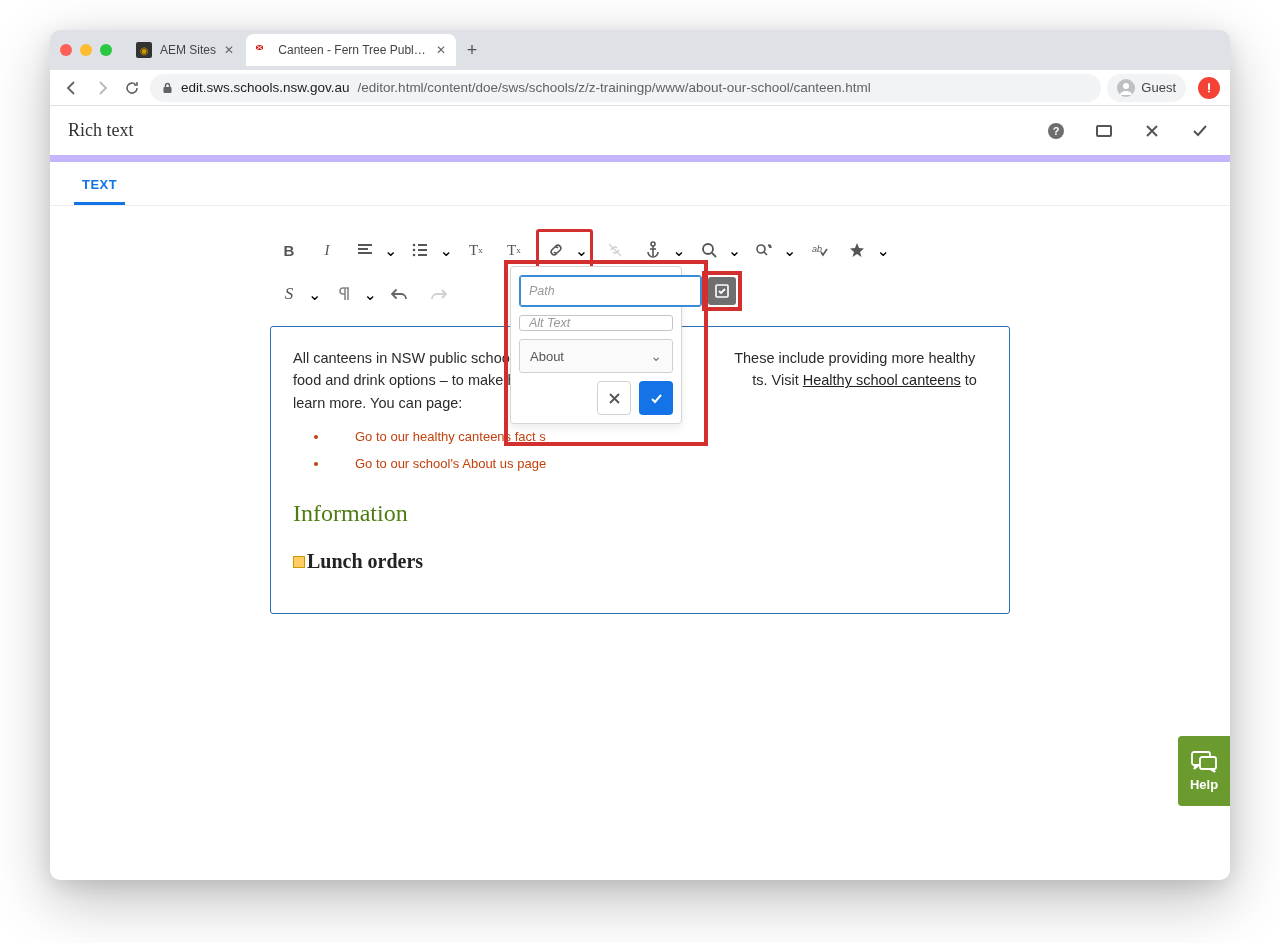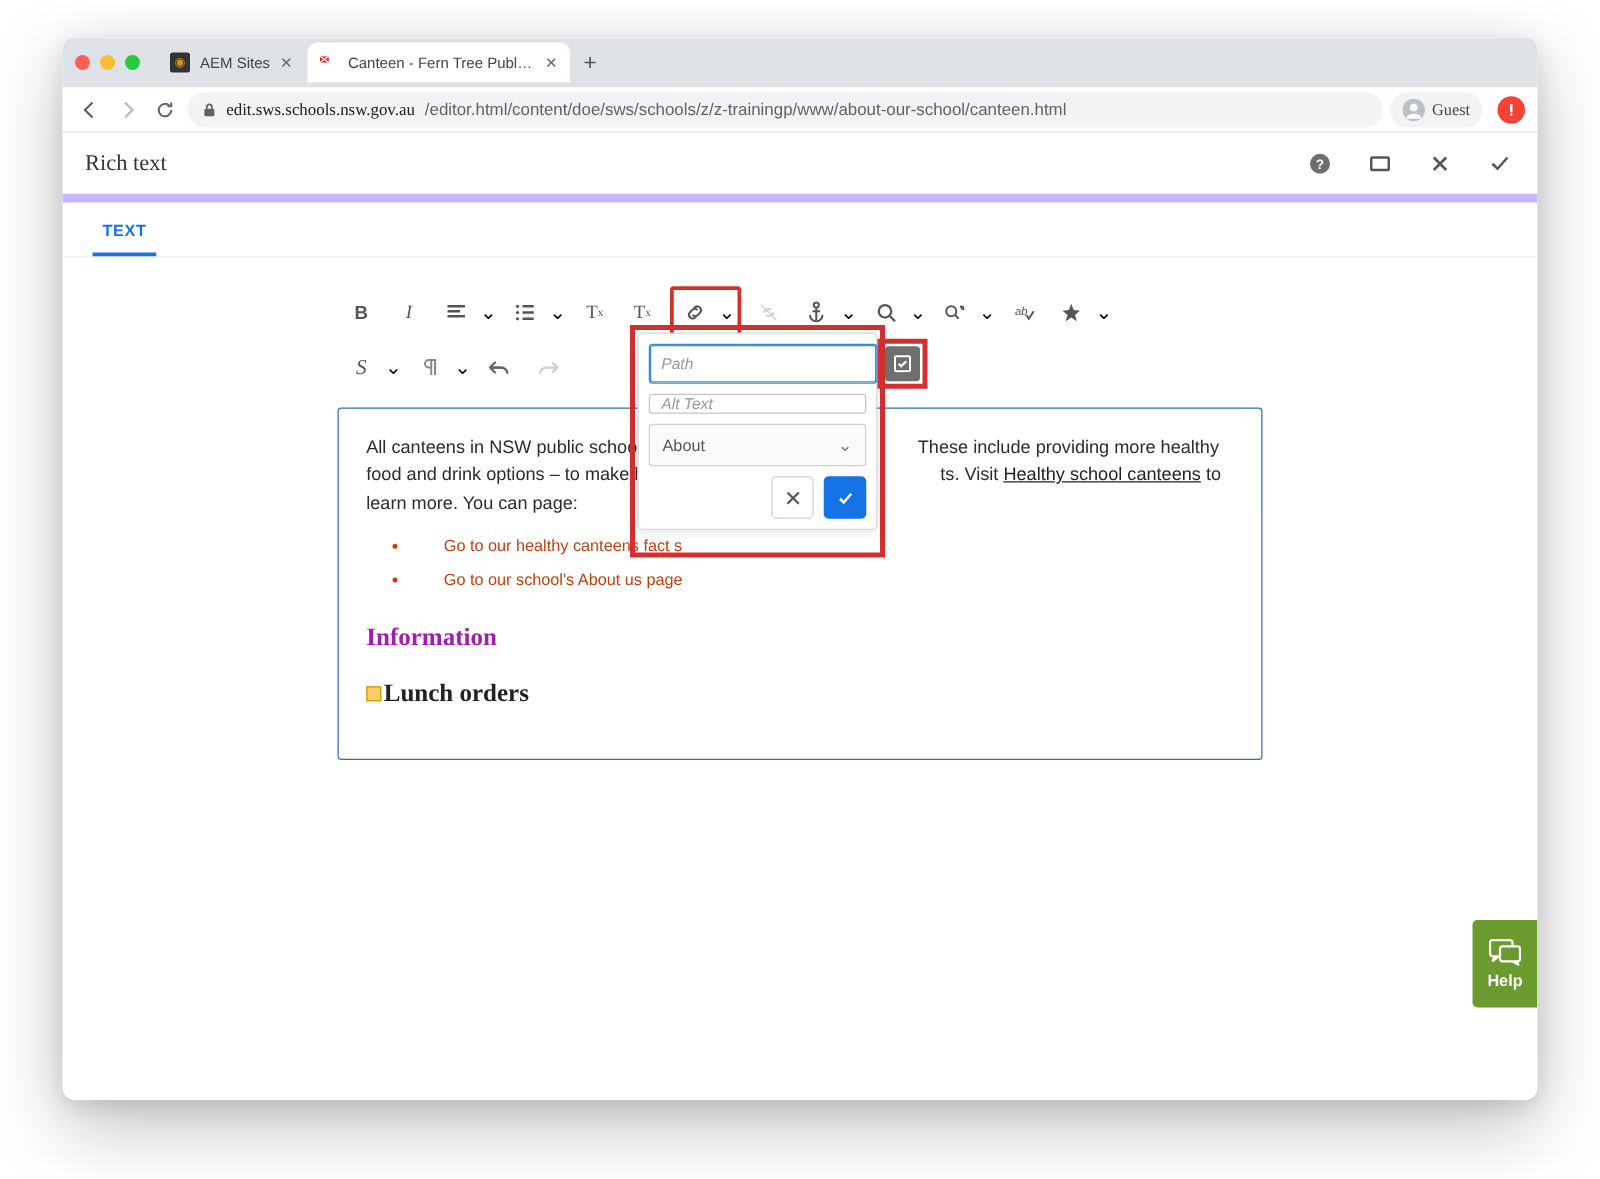--- a/index.html
+++ b/index.html
@@ -17,22 +17,22 @@
   .tab .favicon { width:16px; height:16px; border-radius:2px; display:flex; align-items:center; justify-content:center; font-size:10px; }
   .fav-aem { background:#333; color:#c90; }
   .fav-nsw { background:#fff; }
   .tab .close-x { color:#666; font-size:12px; margin-left:auto; }
   .newtab { width:28px; height:28px; display:flex; align-items:center; justify-content:center; color:#555; font-size:18px; cursor:pointer; }
 
   .chrome-url { height: 36px; background:#fff; border-bottom:1px solid #e0e0e0; display:flex; align-items:center; padding: 0 10px; gap:6px; }
   .nav-ico { width:24px; height:24px; display:flex; align-items:center; justify-content:center; color:#5f6368; cursor:pointer; }
   .urlbar { flex:1; height:28px; background:#f1f3f4; border-radius:14px; display:flex; align-items:center; padding:0 12px; font-size:13.5px; color:#5f6368; gap:8px; overflow:hidden; white-space:nowrap; }
   .urlbar .lock { font-size:11px; }
-  .urlbar .host { color:#202124;font-family:Liberation Serif, serif; }
-  .guest-chip { display:flex; align-items:center; gap:6px; font-size:13px; color:#444; background:#f1f3f4; border-radius:14px; height:28px; padding:0 10px;font-family:Liberation Serif, serif; }
+  .urlbar .host { color:#202124; }
+  .guest-chip { display:flex; align-items:center; gap:6px; font-size:13px; color:#444; background:#f1f3f4; border-radius:14px; height:28px; padding:0 10px; }
   .ext-badge { width:22px; height:22px; border-radius:50%; background:#f44336; color:#fff; display:flex; align-items:center; justify-content:center; font-size:11px; margin-left:6px; }
 
   
   .aem-header { height: 56px; border-bottom:7px solid #c4b5fd; display:flex; align-items:center; padding: 0 18px; }
   .aem-title { font-size:18px; color:#333; font-weight:400; font-family: Georgia, serif; }
   .aem-actions { margin-left:auto; display:flex; gap:24px; align-items:center; color:#555; }
   .aem-actions .ico { width:24px; height:24px; display:flex; align-items:center; justify-content:center; cursor:pointer; }
 
   
   .aem-tabrow { height:44px; border-bottom:1px solid #eee; display:flex; align-items:flex-end; padding: 0 24px; }
@@ -45,42 +45,42 @@
   
   .rte-toolbar { display:flex; flex-wrap:wrap; gap: 2px 8px; padding: 0 4px 4px; align-items:center; }
   .tbtn { min-width:30px; height:36px; display:flex; align-items:center; justify-content:center; color:#555; cursor:pointer; position:relative; font-size:15px; }
   .tbtn.disabled { color:#c1c1c1; cursor:default; }
   .tgroup { display:flex; align-items:center; gap:4px; }
   .highlight-red { outline: 3px solid #d32f2f; outline-offset: -2px; border-radius:2px; }
 
   .rte-row2 { display:flex; gap:8px; align-items:center; padding: 2px 4px 8px; }
 
   
-  .link-pop { position:absolute; left: 240px; top: 36px; width: 192px; background:#fff; border:1px solid #d5d5d5; border-radius:4px; padding:8px; display:flex; flex-direction:column; gap:8px; box-shadow: 0 4px 8px rgba(0,0,0,.08); }
+  .link-pop { position:absolute; left: 240px; top: 36px; width: 172px; background:#fff; border:1px solid #d5d5d5; border-radius:4px; padding:8px; display:flex; flex-direction:column; gap:8px; box-shadow: 0 4px 8px rgba(0,0,0,.08); }
   .link-pop-outer { position:absolute; left:234px; top:30px; width:204px; height:186px; border:4px solid #d32f2f; }
   .pop-row { display:flex; gap:6px; align-items:center; }
   .pop-input { flex:1; height:32px; border:1px solid #c5c5c5; border-radius:3px; padding:0 9px; font-size:12.5px; color:#333; font-style:italic; }
   .pop-input::placeholder { color:#999; font-style:italic; }
   .pop-input.focus { border-color:#3b8bd6; box-shadow: inset 0 0 0 1px #3b8bd6; }
   .open-dialog { width:28px; height:28px; border-radius:3px; background:#6f6f6f; color:#fff; display:flex; align-items:center; justify-content:center; font-size:14px; }
   .open-dialog-wrap { position:relative; }
   .open-dialog-hl { position:absolute; left:-6px; top:-6px; right:-6px; bottom:-6px; border:4px solid #d32f2f; }
   .pop-select { height:34px; border:1px solid #d0d0d0; border-radius:3px; padding: 0 28px 0 10px; font-size:13px; color:#555; background:#fafafa; appearance:none; position:relative; cursor:pointer; display:flex; align-items:center; }
   .pop-select::after { content:'⌄'; position:absolute; right:10px; color:#777; font-size:14px; }
   .pop-actions { display:flex; justify-content:flex-end; gap:8px; }
   .pop-btn { width:34px; height:34px; border-radius:4px; display:flex; align-items:center; justify-content:center; cursor:pointer; font-size:15px; }
   .pop-cancel { border:1px solid #d0d0d0; color:#555; background:#fff; }
   .pop-ok { background:#1473e6; color:#fff; }
 
   
   .content-box { border:1px solid #2d6fb8; border-radius:3px; padding: 20px 22px 24px; margin-top: 6px; font-size:14.5px; color:#2b2b2b; line-height:1.55; }
   .content-box p { margin-bottom: 6px; }
   .content-box ul { margin: 10px 0 18px 36px; list-style: disc; font-size:13px; color:#c2410c; }
   .content-box ul li { padding: 3px 0 3px 26px; }
-  .content-box h2 { font-size:20px; font-weight:700; margin: 18px 0 14px; color:#a21caf; font-family: Georgia, serif; }
+  .content-box h2 { font-size:24px; font-weight:400; margin: 18px 0 14px; color:#4d7c0f; font-family: Georgia, serif; }
   .content-box h3 { font-size:20px; font-weight:700; margin: 6px 0 12px; color:#222; font-family: Georgia, serif; }
   .link { text-decoration: underline; font-weight:400; color:#222; }
   .anchor-ico { display:inline-block; width:12px; height:12px; background:#fc6; border:1px solid #c90; margin-right:2px; vertical-align:baseline; }
 
   
   .help-widget { position:absolute; right:0; top:530px; width:52px; height:70px; background:#6b9a2f; color:#fff; display:flex; flex-direction:column; align-items:center; justify-content:center; gap:4px; border-radius:4px 0 0 4px; font-size:13px; font-weight:600; }
 
   svg { display:block; }
 </style>
 </head>

